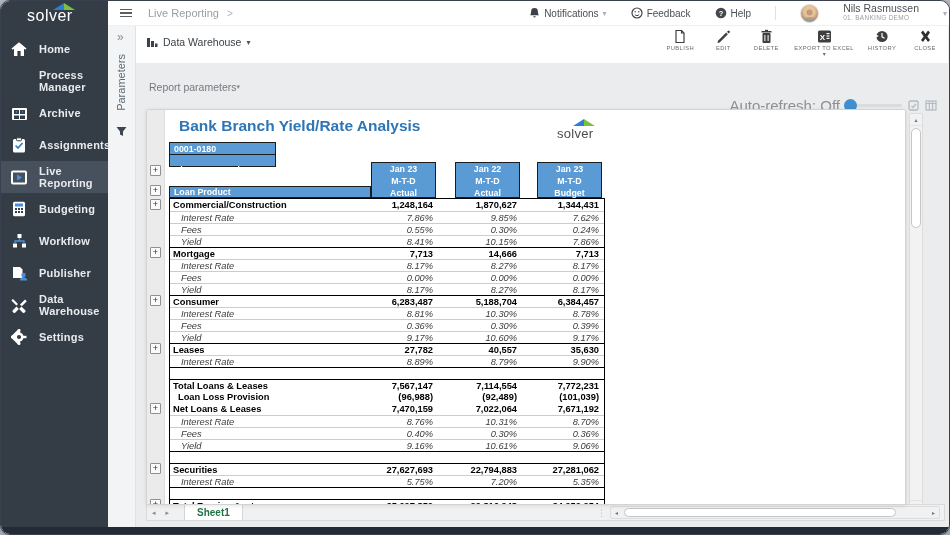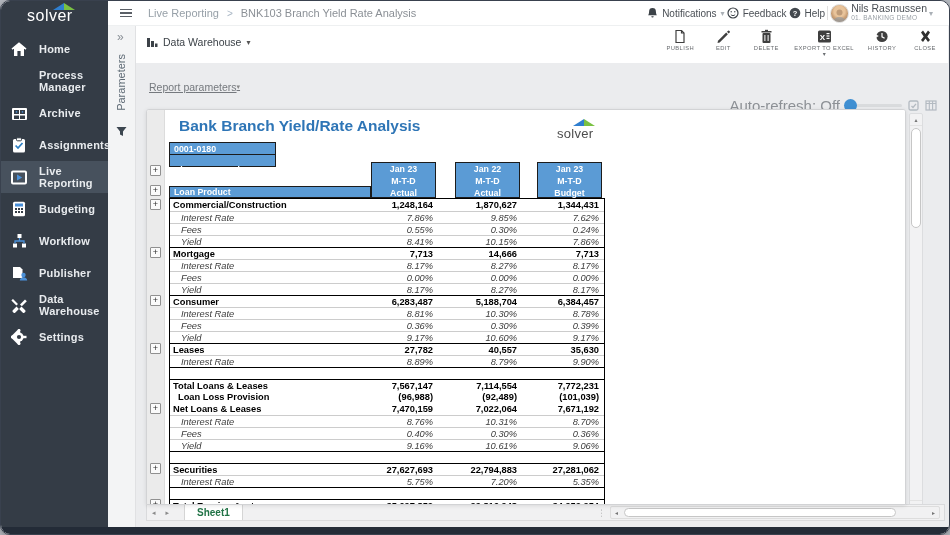--- a/index.html
+++ b/index.html
@@ -23,40 +23,40 @@
   .params-strip .ptext{position:absolute;left:7px;top:28px;writing-mode:vertical-rl;transform:rotate(180deg);font-size:11px;color:#5f6b76;}
   .params-strip .pfilter{position:absolute;left:8px;top:100px;}
 
   
   .topbar{position:absolute;left:107px;top:0;right:0;height:25px;background:#fff;border-bottom:1px solid #eef0f1;z-index:3;display:flex;align-items:center;}
   .hamburger{margin-left:12px;width:12px;cursor:pointer;}
   .hamburger div{height:1.5px;background:#5a5f66;margin:2px 0;}
   .breadcrumb{margin-left:16px;font-size:11px;color:#97a0a8;display:flex;gap:8px;align-items:center;}
   .breadcrumb .crumb2{color:#8b9096;}
   .breadcrumb .sep{color:#a8b6c4;font-size:10px;}
-  .top-right{margin-left:auto;display:flex;align-items:center;gap:2px;padding-right:16px;}
+  .top-right{margin-left:auto;display:flex;align-items:center;gap:24px;padding-right:2px;}
   .tr-item{display:flex;align-items:center;gap:4px;font-size:10px;color:#4a4f55;cursor:pointer;}
   .tr-chev{color:#aab0b6;font-size:8px;}
   .tr-divider{width:1px;height:14px;background:#e0e0e0;}
   .avatar{width:19px;height:19px;border-radius:50%;background:radial-gradient(circle at 50% 38%, #e8c39a 0 40%, #c89d74 60%, #8f8d8a 100%);border:1px solid #ddd;position:relative;overflow:hidden;}
   .user-block{display:flex;flex-direction:column;line-height:10px;cursor:pointer;}
   .user-name{font-size:10.5px;color:#4a4f55;}
   .user-sub{font-size:6.5px;color:#9aa0a6;letter-spacing:.3px;text-transform:uppercase;}
 
   
   .toolbar{position:absolute;left:135px;top:25px;right:1px;height:37px;background:#fff;z-index:2;}
   .dw-select{position:absolute;left:10px;top:10px;display:flex;align-items:center;gap:5px;font-size:10.5px;color:#3c4248;cursor:pointer;}
   .dw-chev{color:#555;font-size:8px;}
   .actions{position:absolute;right:8px;top:3px;display:flex;gap:13px;}
   .action{display:flex;flex-direction:column;align-items:center;gap:1px;cursor:pointer;min-width:30px;}
   .action .alabel{font-size:5.8px;color:#6a6d71;letter-spacing:.4px;white-space:nowrap;}
   .action .adrop{font-size:6px;color:#6a6d71;line-height:4px;}
 
   
-  .report-params{position:absolute;left:148px;top:80px;font-size:10.5px;color:#75797e;display:flex;align-items:center;cursor:pointer;z-index:1;text-decoration:underline;}
+  .report-params{position:absolute;left:148px;top:80px;font-size:10.5px;color:#75797e;display:flex;align-items:center;cursor:pointer;z-index:1;}
   .rp-chev{font-size:7px;color:#888;}
   .autorefresh{position:absolute;right:12px;top:96px;display:flex;align-items:center;gap:6px;z-index:1;}
   .ar-label{font-size:15px;color:#8d9196;}
   .ar-slider{position:relative;width:56px;height:3px;background:#d9dbdd;border-radius:2px;}
   .ar-knob{position:absolute;left:-2px;top:-5px;width:13px;height:13px;border-radius:50%;background:#3f8fd2;cursor:pointer;}
   .ar-icon{cursor:pointer;}
 
   
   .report-panel{position:absolute;left:145px;top:108px;width:760px;height:396px;background:#fff;border:1px solid #d2d3d5;border-radius:3px 3px 0 0;box-shadow:0 1px 4px rgba(0,0,0,.10);overflow:hidden;z-index:1;}
   .gutter{position:absolute;left:0;top:0;width:18px;bottom:0;background:#ebebeb;border-right:1px solid #dcdcdc;}
@@ -243,21 +243,20 @@
 
   <header class="topbar">
     <div class="hamburger">
         <div></div>
         <div></div>
         <div></div>
       </div>
     <div class="breadcrumb">
       <span class="crumb1">Live Reporting</span>
       <span class="sep">&gt;</span>
-      <span class="crumb2">BNK103 Branch Yield Rate Analysis</span>
     </div>
     <div class="top-right">
       <div class="tr-item">
         <span>
           <svg width="11" height="12" viewBox="0 0 11 12">
               <path d="M5.5 1a3.4 3.4 0 0 0-3.4 3.4c0 3-1.1 3.8-1.1 3.8h9s-1.1-.8-1.1-3.8A3.4 3.4 0 0 0 5.5 1zM4.3 9.3a1.2 1.2 0 0 0 2.4 0z" fill="#3c4248"></path>
             </svg>
         </span>
         <span>Notifications</span>
         <span class="tr-chev">▾</span>

